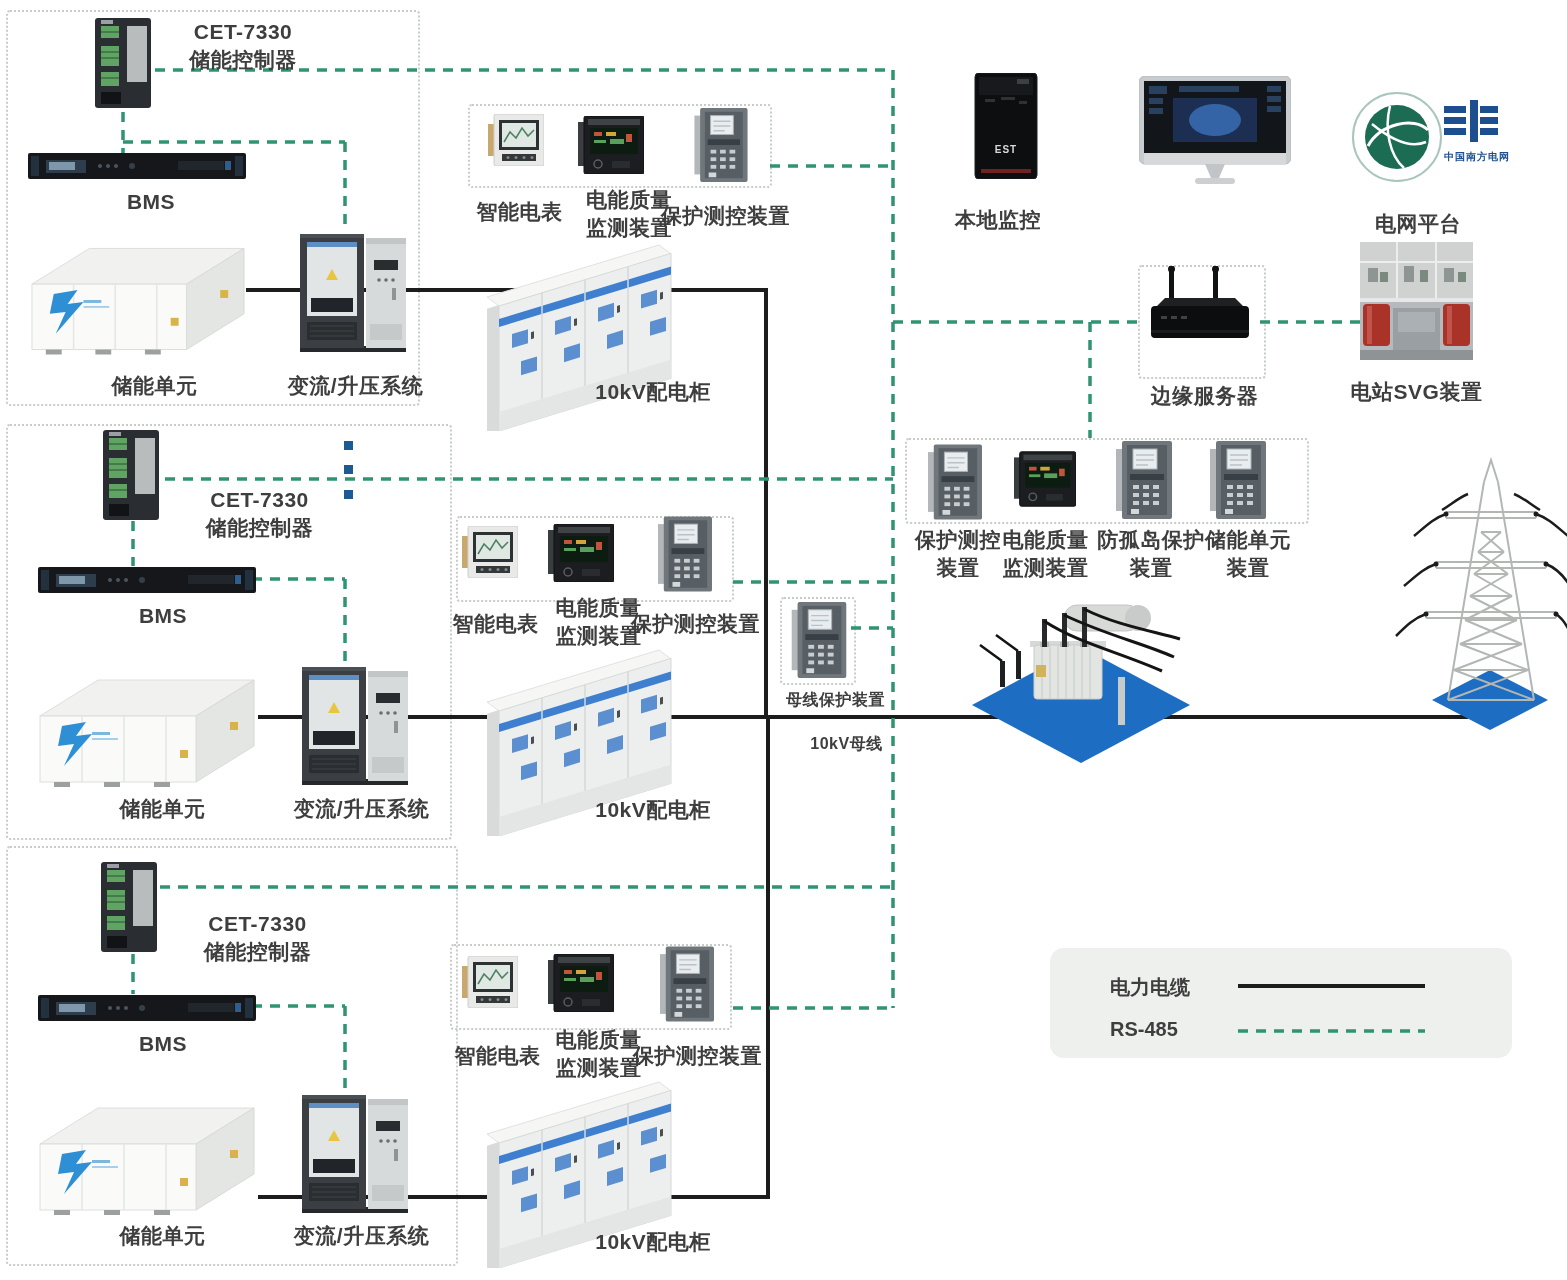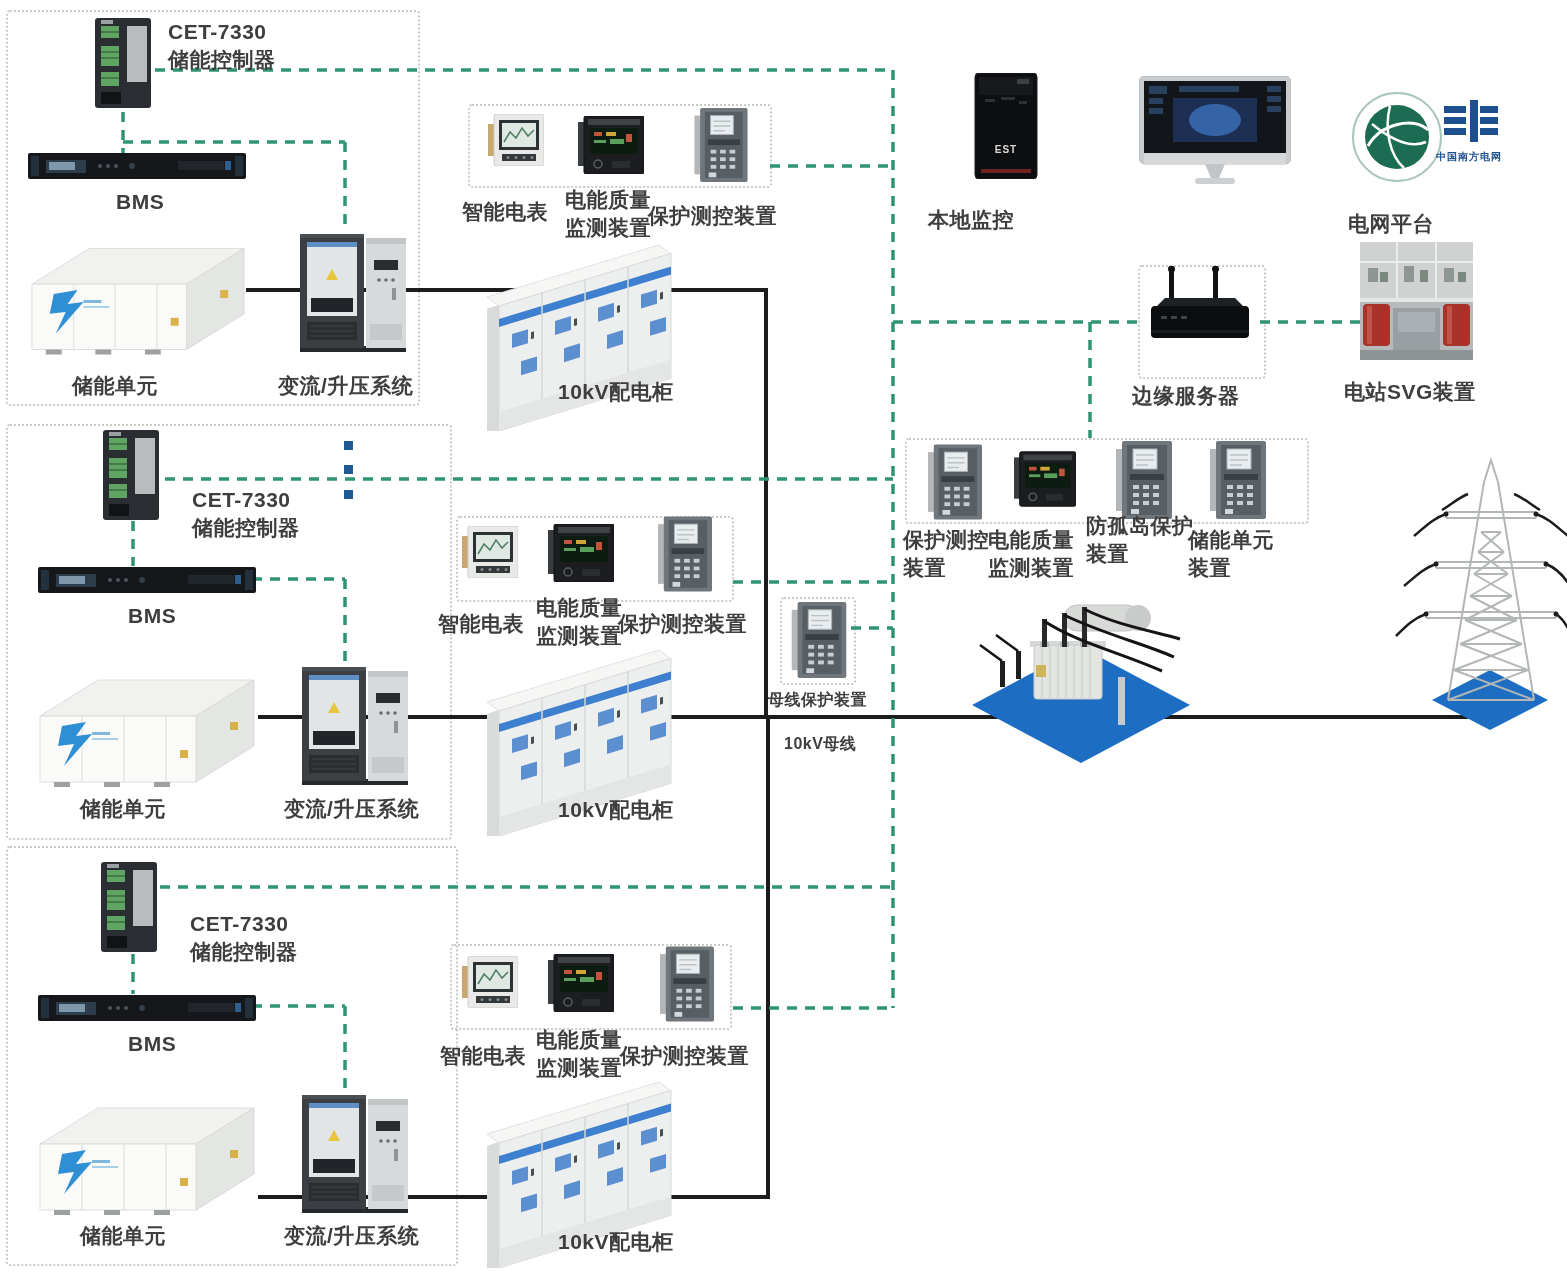--- a/index.html
+++ b/index.html
@@ -1,30 +1,30 @@
 <!DOCTYPE html>
 <html><head>
 <meta charset="utf-8">
 <style>
   html,body{margin:0;padding:0;background:#ffffff;}
   #stage{position:relative;width:1567px;height:1280px;background:#ffffff;overflow:hidden;
          font-family:"Liberation Sans","DejaVu Sans",sans-serif;}
   .dbox{position:absolute;border:2px dotted #c7ccc8;border-radius:4px;}
-  .lbl{position:absolute;font-weight:700;font-size:21px;color:#3e3e3e;text-align:left;
+  .lbl{position:absolute;font-weight:700;font-size:21px;color:#3e3e3e;text-align:center;
        white-space:pre-line;line-height:28px;letter-spacing:.5px;}
   .lbl.small{font-size:16px;}
   .dev{position:absolute;}
   .dot{position:absolute;width:9px;height:9px;background:#1d5a93;}
   #wires{position:absolute;left:0;top:0;}
   .pwr{stroke:#1c1c1c;stroke-width:4;fill:none;}
   .rs{stroke:#2e9472;stroke-width:3.5;fill:none;stroke-dasharray:10 8;}
   #legend{position:absolute;left:1050px;top:948px;width:462px;height:110px;background:#eef0ee;border-radius:14px;}
   .legrow{position:absolute;left:60px;font-weight:700;font-size:20px;color:#3e3e3e;}
   .screen-txt{position:absolute;font-weight:700;font-size:10px;color:#d8d8d8;text-align:center;letter-spacing:1px;}
-  .logo-txt{position:absolute;font-weight:700;font-size:10px;color:#1d4f8f;text-align:left;letter-spacing:1px;}
+  .logo-txt{position:absolute;font-weight:700;font-size:10px;color:#1d4f8f;text-align:right;letter-spacing:1px;}
 </style>
 </head>
 <body>
 
 <svg width="0" height="0" style="position:absolute">
 <defs>
   <symbol id="sym-controller" viewBox="0 0 62 96">
     <rect x="2" y="2" width="56" height="90" rx="3" fill="#2a2d31"></rect>
     <rect x="34" y="10" width="20" height="56" fill="#b9bcbd"></rect>
     <rect x="8" y="4" width="12" height="4" fill="#9aa0a3"></rect>
@@ -510,22 +510,30 @@
 
   <div class="lbl" style="left:928px;top:206px;width:140px;">本地监控</div>
   <div class="lbl" style="left:1348px;top:210px;width:140px;">电网平台</div>
   <div class="lbl" style="left:1132px;top:382px;width:145px;">边缘服务器</div>
   <div class="lbl" style="left:1344px;top:378px;width:145px;">电站SVG装置</div>
 
   <div class="lbl" style="left:903px;top:526px;width:110px;">保护测控
 装置</div>
   <div class="lbl" style="left:988px;top:526px;width:115px;">电能质量
 监测装置</div>
-  <div class="lbl" style="left:1086px;top:514px;width:130px;font-family:Liberation Mono, monospace;">防孤岛保护
+  <div class="lbl" style="left:1086px;top:526px;width:130px;">防孤岛保护
 装置</div>
   <div class="lbl" style="left:1188px;top:526px;width:120px;">储能单元
 装置</div>
 
   <div class="lbl small" style="left:768px;top:686px;width:135px;">母线保护装置</div>
   <div class="lbl small" style="left:784px;top:730px;width:125px;">10kV母线</div>
 
+  <div id="legend">
+    <div class="legrow" style="top:26px;">电力电缆</div>
+    <div class="legrow" style="top:70px;">RS-485</div>
+    <svg width="462" height="110" style="position:absolute;left:0;top:0;">
+      <path d="M188,38 H375" class="pwr"></path>
+      <path d="M188,83 H375" class="rs"></path>
+    </svg>
+  </div>
 
 </div>
 
 </body></html>

